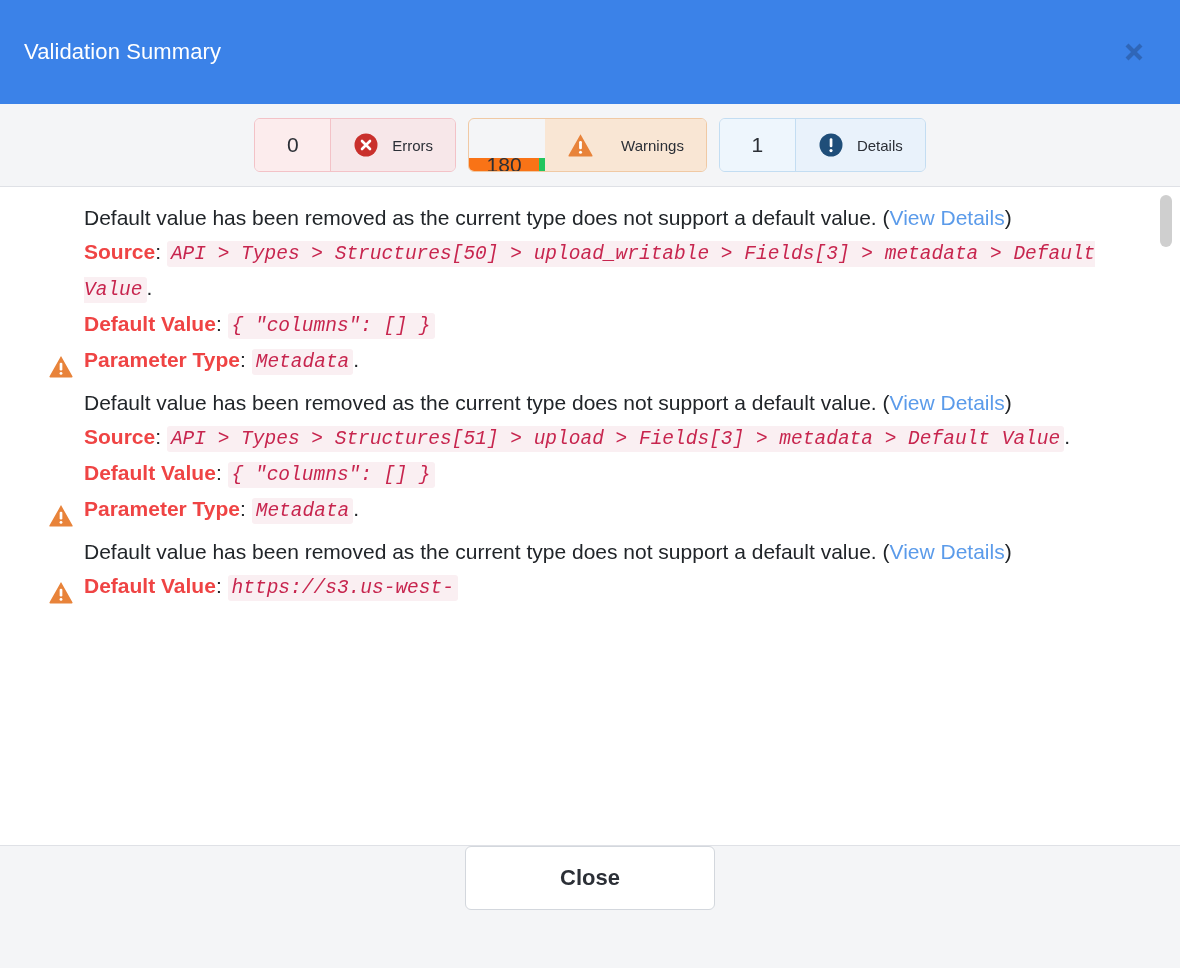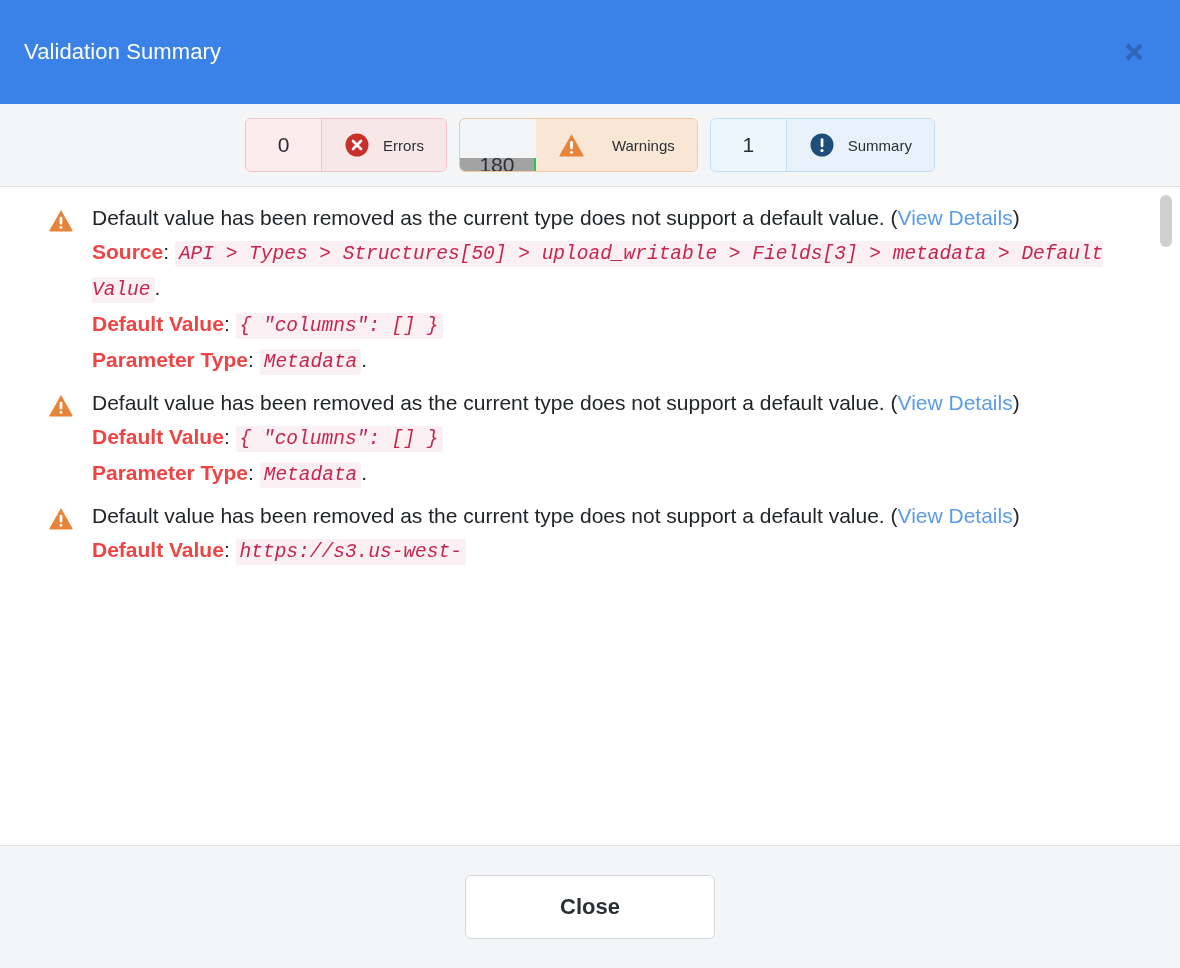--- a/index.html
+++ b/index.html
@@ -99,21 +99,21 @@
     color: #2b2f36;
     box-sizing: border-box;
     white-space: nowrap;
   }
   
   .filter-errors { border: 1px solid #f3c2c7; }
   .filter-errors .filter-count { background: #fceced; border-right: 1px solid #f3c2c7; }
   .filter-errors .filter-label { background: #f7e7e9; }
   
   .filter-warnings { border: 1px solid #f0c9a4; }
-  .filter-warnings .filter-count { background: #a3a3a3; border-right: 2px solid #22c55e; margin-top: 39px; }
+  .filter-warnings .filter-count { background: #f97316; border-right: 6px solid #22c55e; margin-top: 39px; }
   .filter-warnings .filter-label { background: #f9e6d4; gap: 27px; }
   
   .filter-messages { border: 1px solid #c3ddf2; }
   .filter-messages .filter-count { background: #eef6fd; border-right: 1px solid #c3ddf2; }
   .filter-messages .filter-label { background: #e9f2fb; }
 
   .ficon { display: block; flex: 0 0 auto; }
 
   
   .modal-body {
@@ -123,22 +123,22 @@
     background: #ffffff;
     padding: 14px 0 0 0;
     box-sizing: border-box;
   }
   .issue-list {
     padding: 0 46px 0 24px;
     box-sizing: border-box;
   }
   .issue {
     display: flex;
-    align-items: flex-start;
-    gap: 8px;
+    align-items: flex-end;
+    gap: 0;
     padding: 0 0 7px 0;
   }
   .issue-icon {
     flex: 0 0 auto;
     width: 60px;
     padding-top: 7px;
     display: flex;
     justify-content: flex-start;
     padding-left: 24px;
     box-sizing: border-box;
@@ -191,21 +191,21 @@
     cursor: pointer;
   }
 
   
   .modal-footer {
     flex: 0 0 auto;
     height: 123px;
     background: #f4f5f7;
     border-top: 1px solid #dfe1e6;
     display: flex;
-    align-items: center;
+    align-items: flex-start;
     justify-content: center;
     box-sizing: border-box;
   }
   .close-button {
     min-width: 250px;
     height: 64px;
     background: #ffffff;
     border: 1px solid #d3d7dd;
     border-radius: 6px;
     font-family: "Liberation Sans", sans-serif;
@@ -256,21 +256,21 @@
     </div>
 
     <div class="filter-group filter-messages">
       <div class="filter-count">1</div>
       <div class="filter-label">
         <svg class="ficon" width="26" height="26" viewBox="0 0 26 26">
           <circle cx="13" cy="13" r="11.5" fill="#1f4e79"></circle>
           <rect x="11.7" y="6.3" width="2.7" height="9" rx="1.3" fill="#ffffff"></rect>
           <circle cx="13" cy="18.6" r="1.6" fill="#ffffff"></circle>
         </svg>
-        <span>Summary</span>
+        <span>Details</span>
       </div>
     </div>
 
   </div>
 
   <div class="modal-body">
     <div class="issue-list">
 
       <div class="issue">
         <div class="issue-icon">
@@ -291,20 +291,21 @@
       <div class="issue">
         <div class="issue-icon">
           <svg width="26" height="25" viewBox="0 0 27 26">
             <path d="M13.5 2.2 L25.4 23.2 Q26.1 24.4 24.7 24.4 L2.3 24.4 Q0.9 24.4 1.6 23.2 Z" fill="#e8833a"></path>
             <rect x="12.1" y="9" width="2.8" height="8.2" rx="1.3" fill="#ffffff"></rect>
             <circle cx="13.5" cy="20.2" r="1.5" fill="#ffffff"></circle>
           </svg>
         </div>
         <div class="issue-content">
           <span class="issue-msg"><span>Default value has been removed as the current type does not support a default value. (</span><a class="link">View Details</a><span>)</span></span>
+          <span class="kv"><b>Source</b>: <code class="src">API &gt; Types &gt; Structures[51] &gt; upload &gt; Fields[3] &gt; metadata &gt; Default Value</code>.</span>
           <span class="kv"><b>Default Value</b>: <code class="src">{ "columns": [] }</code></span>
           <span class="kv"><b>Parameter Type</b>: <code class="src">Metadata</code>.</span>
         </div>
       </div>
 
       <div class="issue">
         <div class="issue-icon">
           <svg width="26" height="25" viewBox="0 0 27 26">
             <path d="M13.5 2.2 L25.4 23.2 Q26.1 24.4 24.7 24.4 L2.3 24.4 Q0.9 24.4 1.6 23.2 Z" fill="#e8833a"></path>
             <rect x="12.1" y="9" width="2.8" height="8.2" rx="1.3" fill="#ffffff"></rect>

